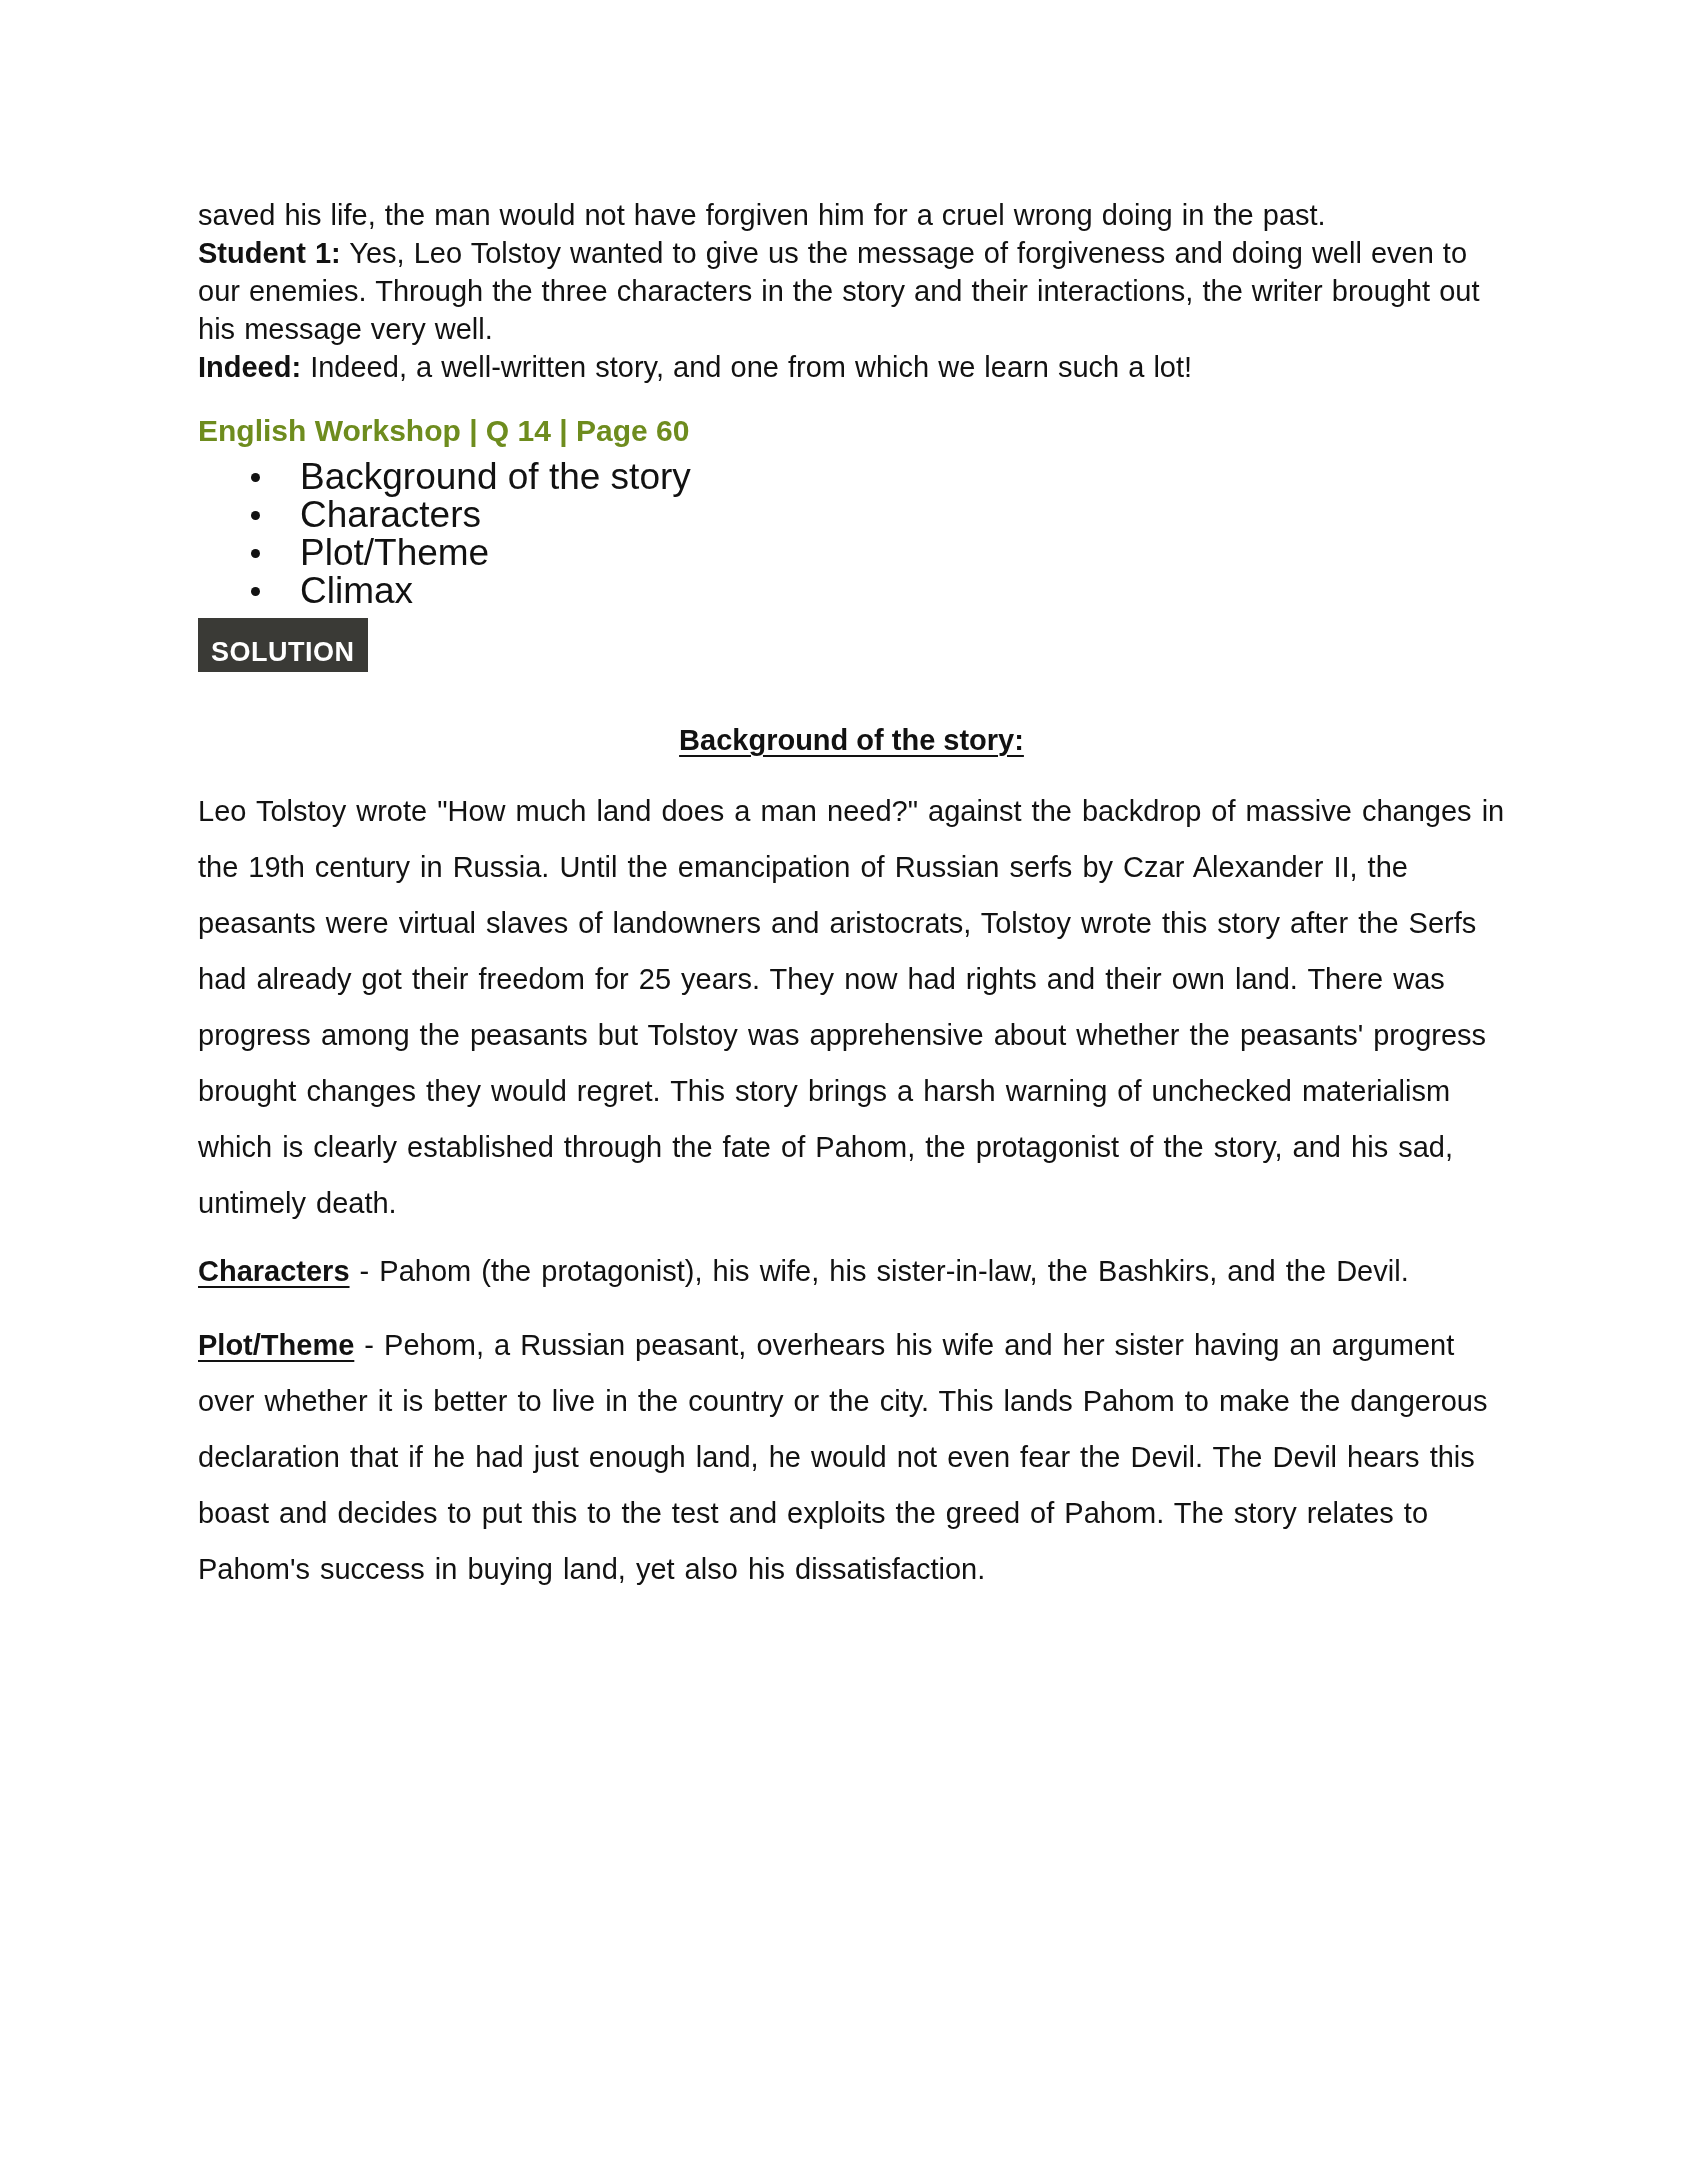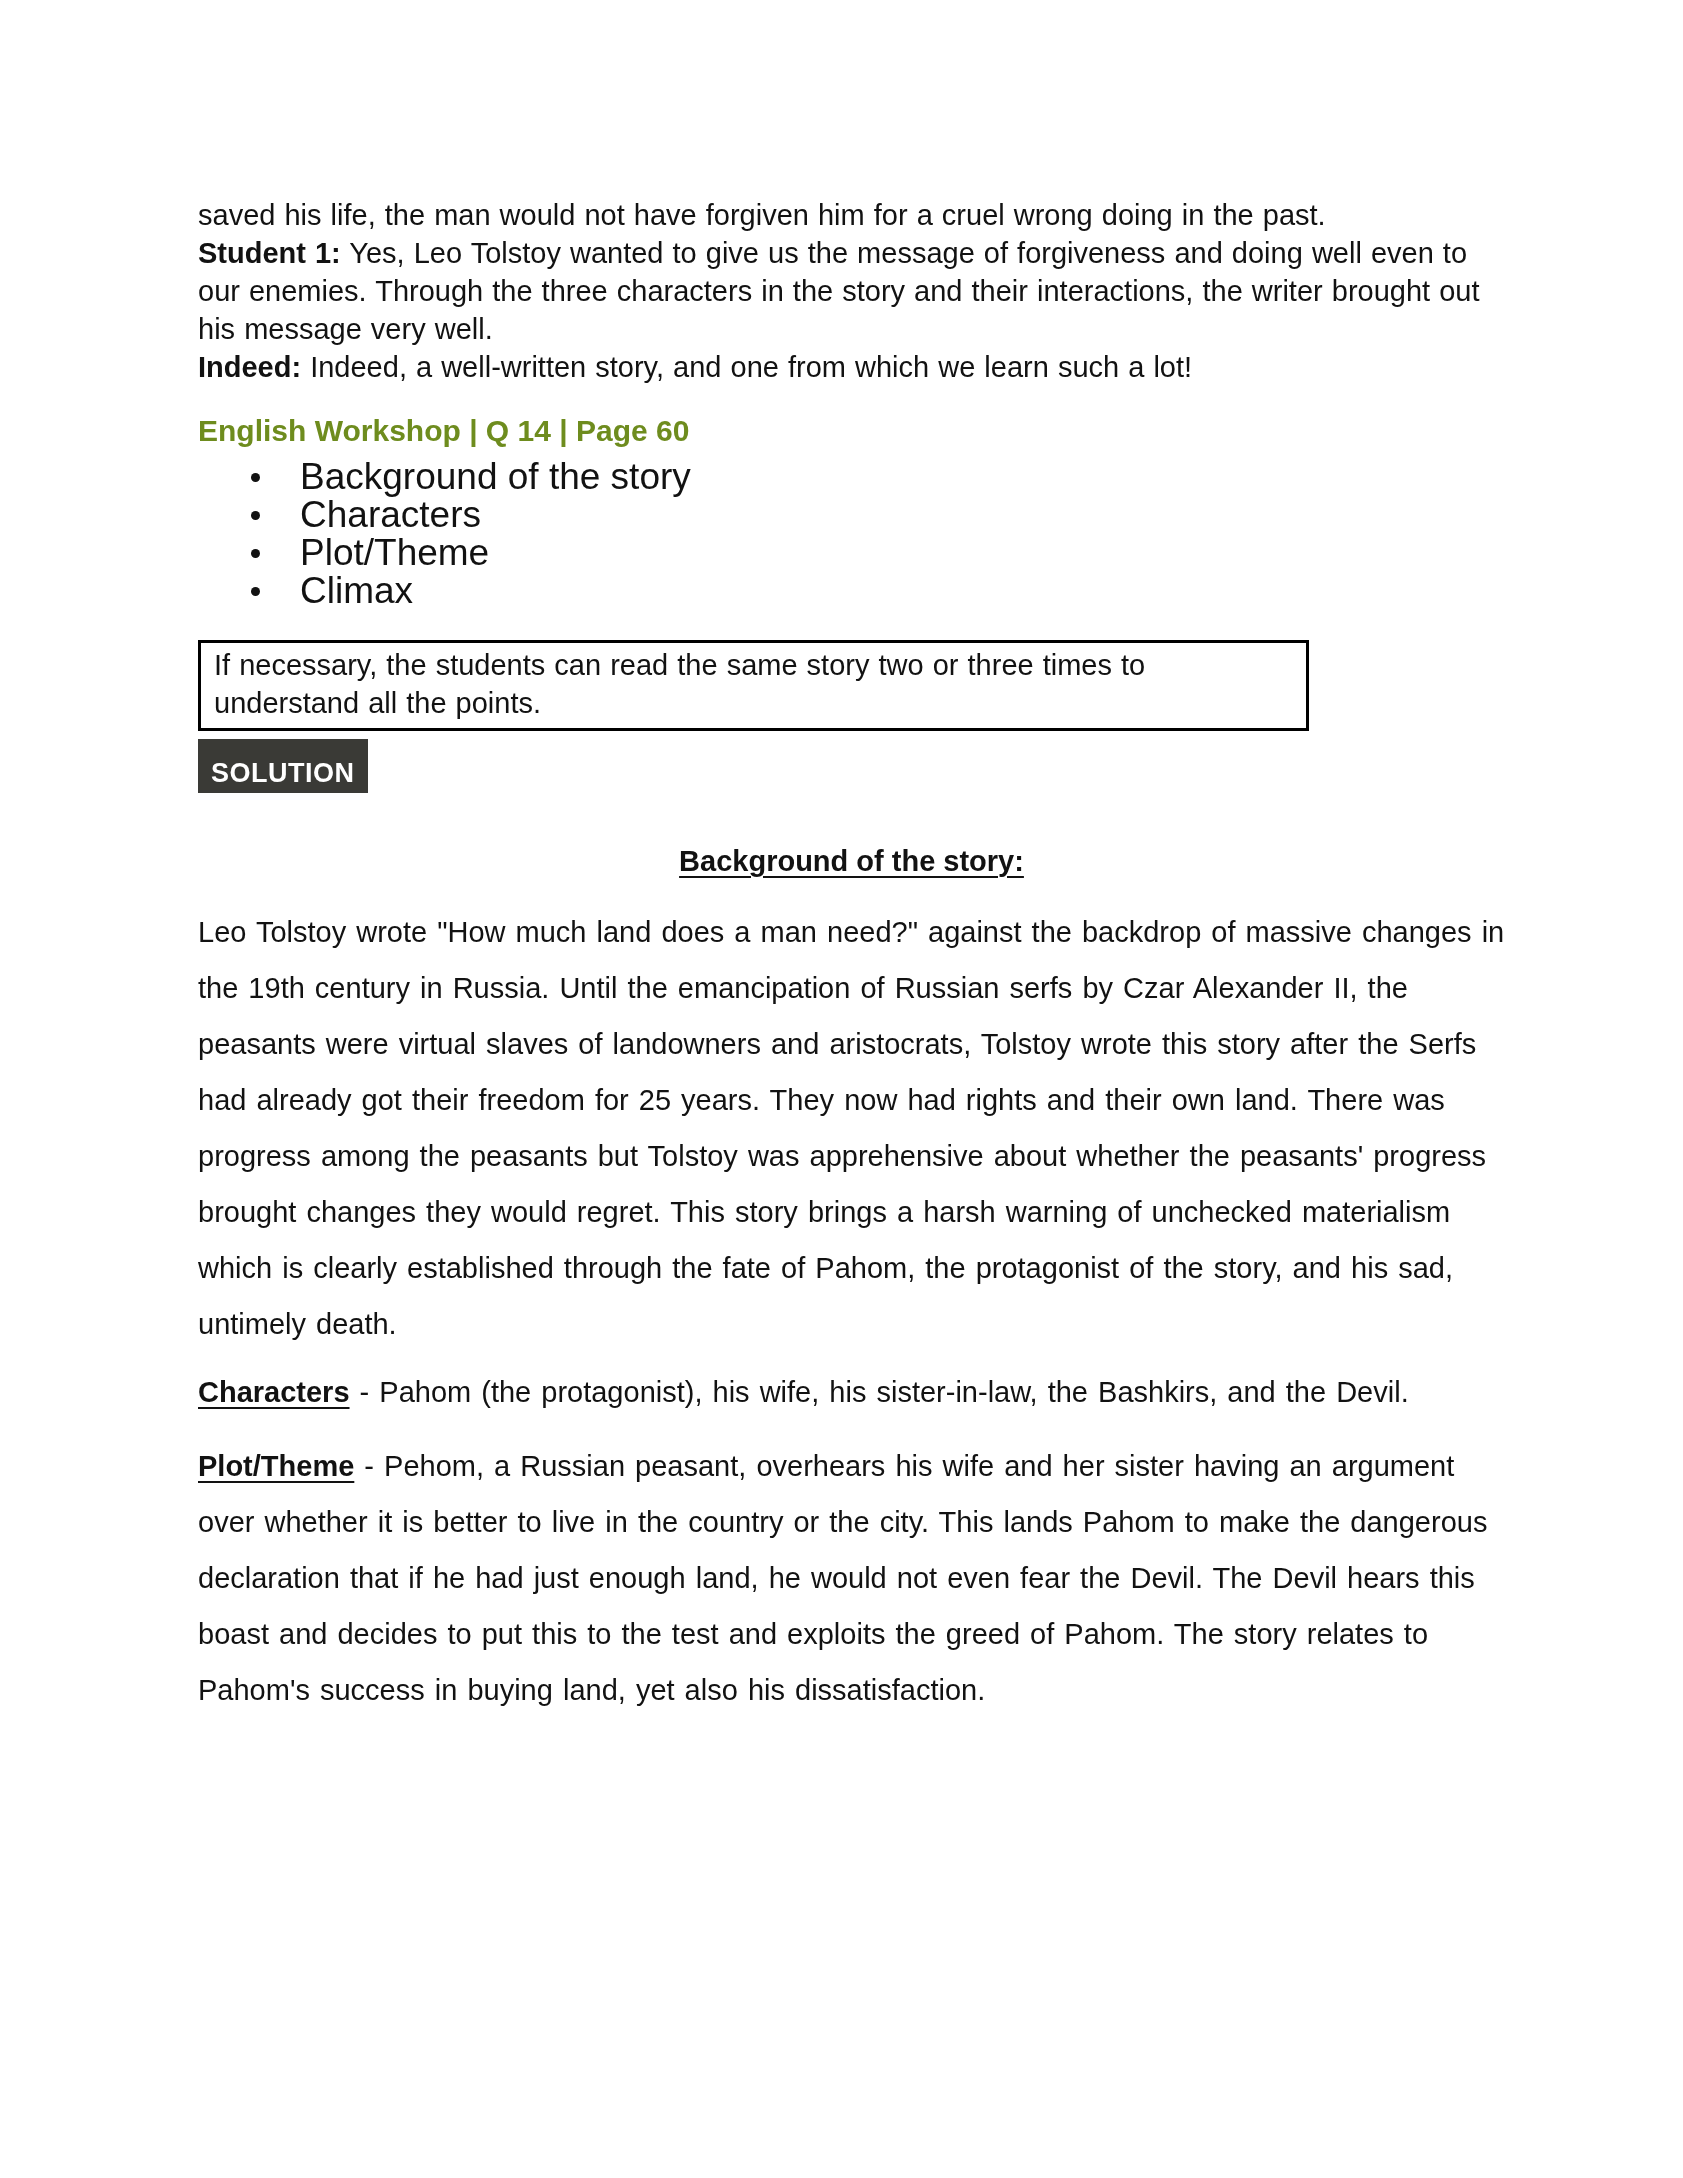--- a/index.html
+++ b/index.html
@@ -90,23 +90,20 @@
   <h2 class="q-header">English Workshop | Q 14 | Page 60</h2>
 
 
   <ul class="points">
     <li>Background of the story</li>
     <li>Characters</li>
     <li>Plot/Theme</li>
     <li>Climax</li>
   </ul>
 
-  <div class="note-box">
-    <span>If necessary, the students can read the same story two or three times to understand all the points.</span>
-  </div>
 
   <div>
     <span class="solution-badge">SOLUTION</span>
   </div>
 
   <h3 class="section-heading">Background of the story:</h3>
 
   <p class="body-para">Leo Tolstoy wrote "How much land does a man need?" against the backdrop of massive changes in the 19th century in Russia. Until the emancipation of Russian serfs by Czar Alexander II, the peasants were virtual slaves of landowners and aristocrats, Tolstoy wrote this story after the Serfs had already got their freedom for 25 years. They now had rights and their own land. There was progress among the peasants but Tolstoy was apprehensive about whether the peasants' progress brought changes they would regret. This story brings a harsh warning of unchecked materialism which is clearly established through the fate of Pahom, the protagonist of the story, and his sad, untimely death.</p>
 
   <p class="body-para characters"><span class="inline-heading">Characters</span><span> - Pahom (the protagonist), his wife, his sister-in-law, the Bashkirs, and the Devil.</span></p>

